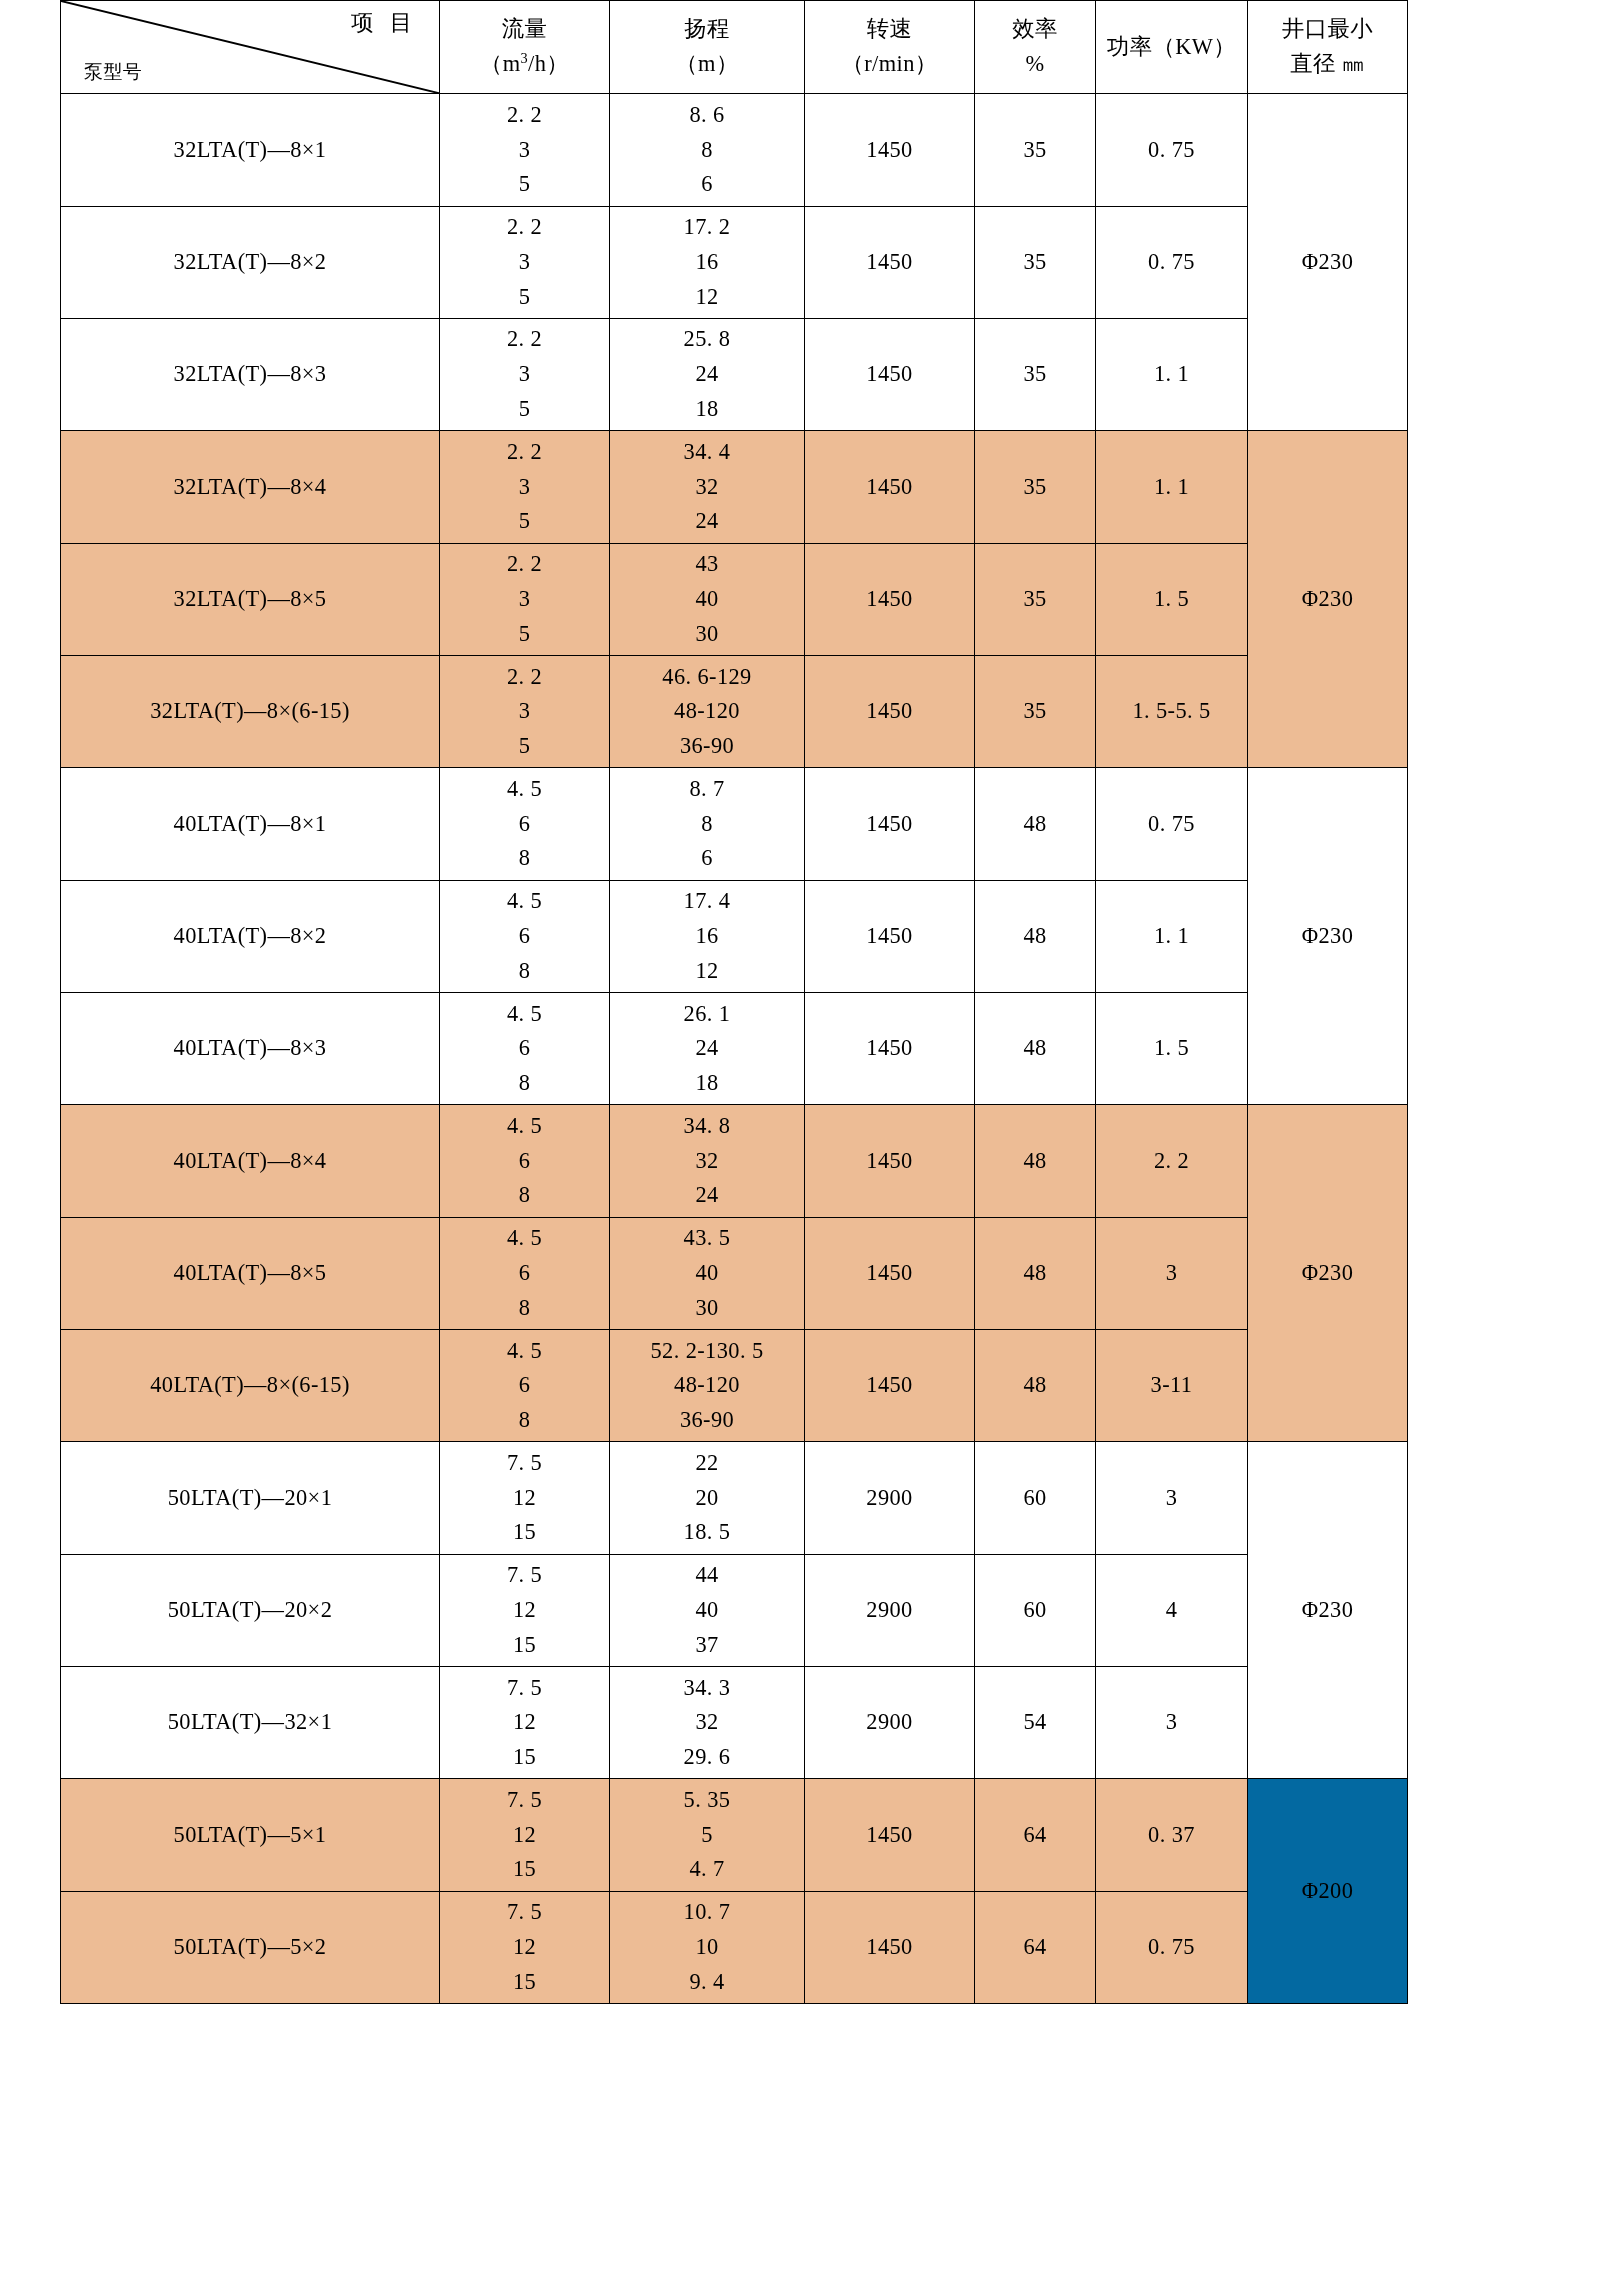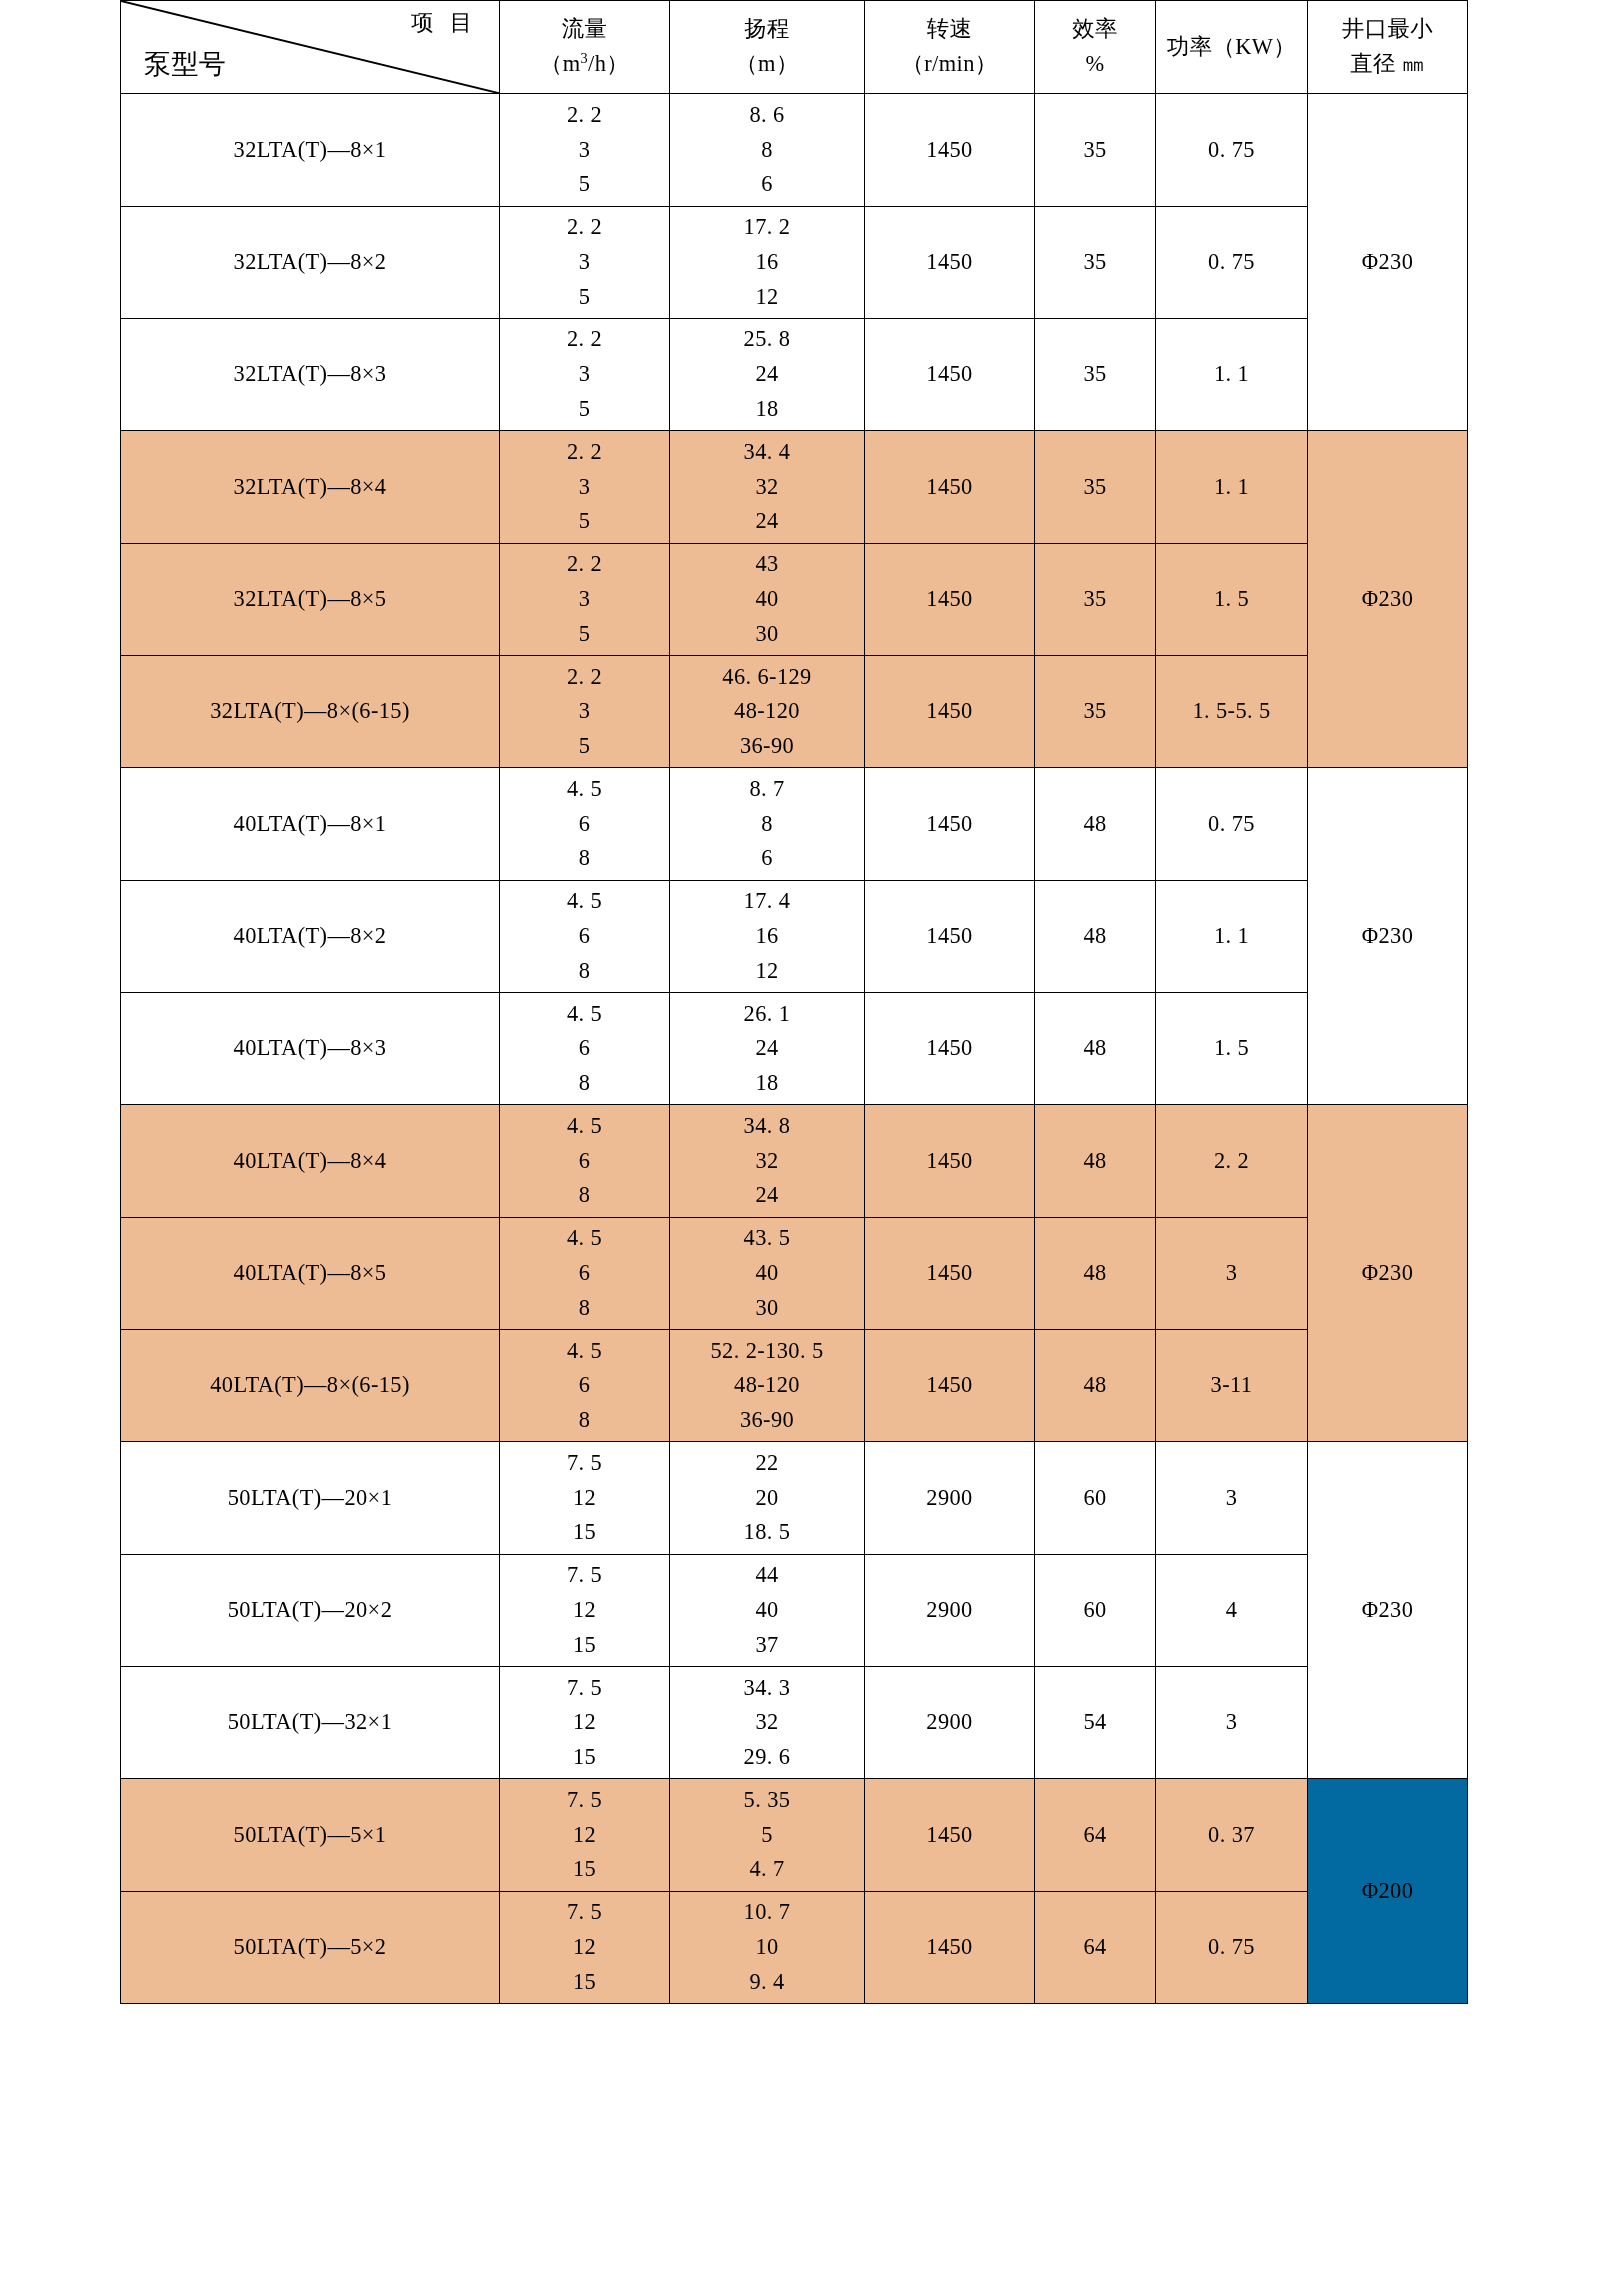--- a/index.html
+++ b/index.html
@@ -11,21 +11,21 @@
     width: 1620px;
     height: 2291px;
     font-family: "Liberation Serif", "DejaVu Serif", serif;
     color: #000000;
   }
   .page {
     position: relative;
     width: 1620px;
     height: 2291px;
     box-sizing: border-box;
-    padding: 0 136px 0 120px;
+    padding: 0 136px 0 60px;
   }
   table.spec {
     border-collapse: collapse;
     table-layout: fixed;
     width: 1348px;
     margin: 0;
   }
   table.spec td, table.spec th {
     border: 1.8px solid #000000;
     text-align: center;
@@ -64,21 +64,21 @@
     position: absolute;
     right: 21.5px;
     top: 5.4px;
     font-size: 22.4px;
     letter-spacing: 5.4px;
   }
   .hdr-corner .lbl-bot {
     position: absolute;
     left: 23px;
     bottom: 7.2px;
-    font-size: 27px;
+    font-size: 19px;
   }
   .sup {
     font-size: 14.3px;
     vertical-align: super;
   }
   .hdr-two {
     line-height: 1.35;
     margin-top: 24px;
   }
   .row-shade td {

